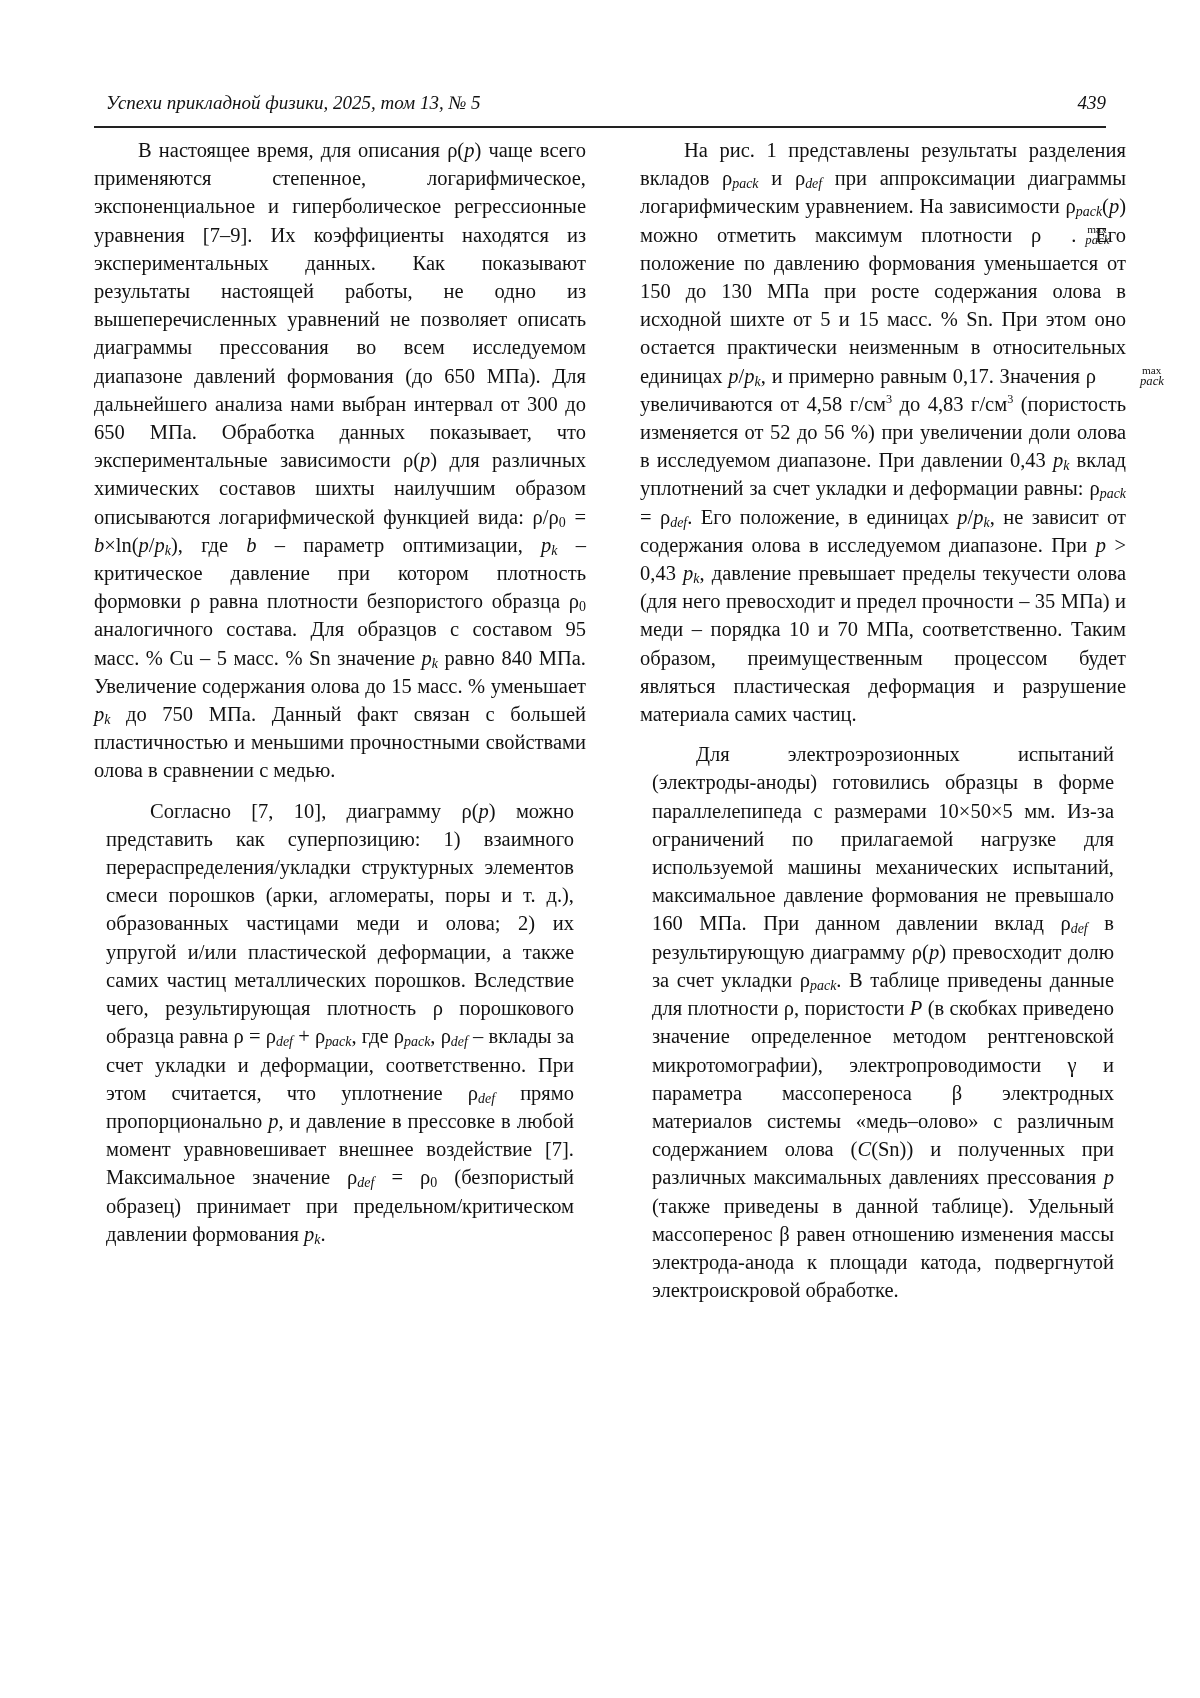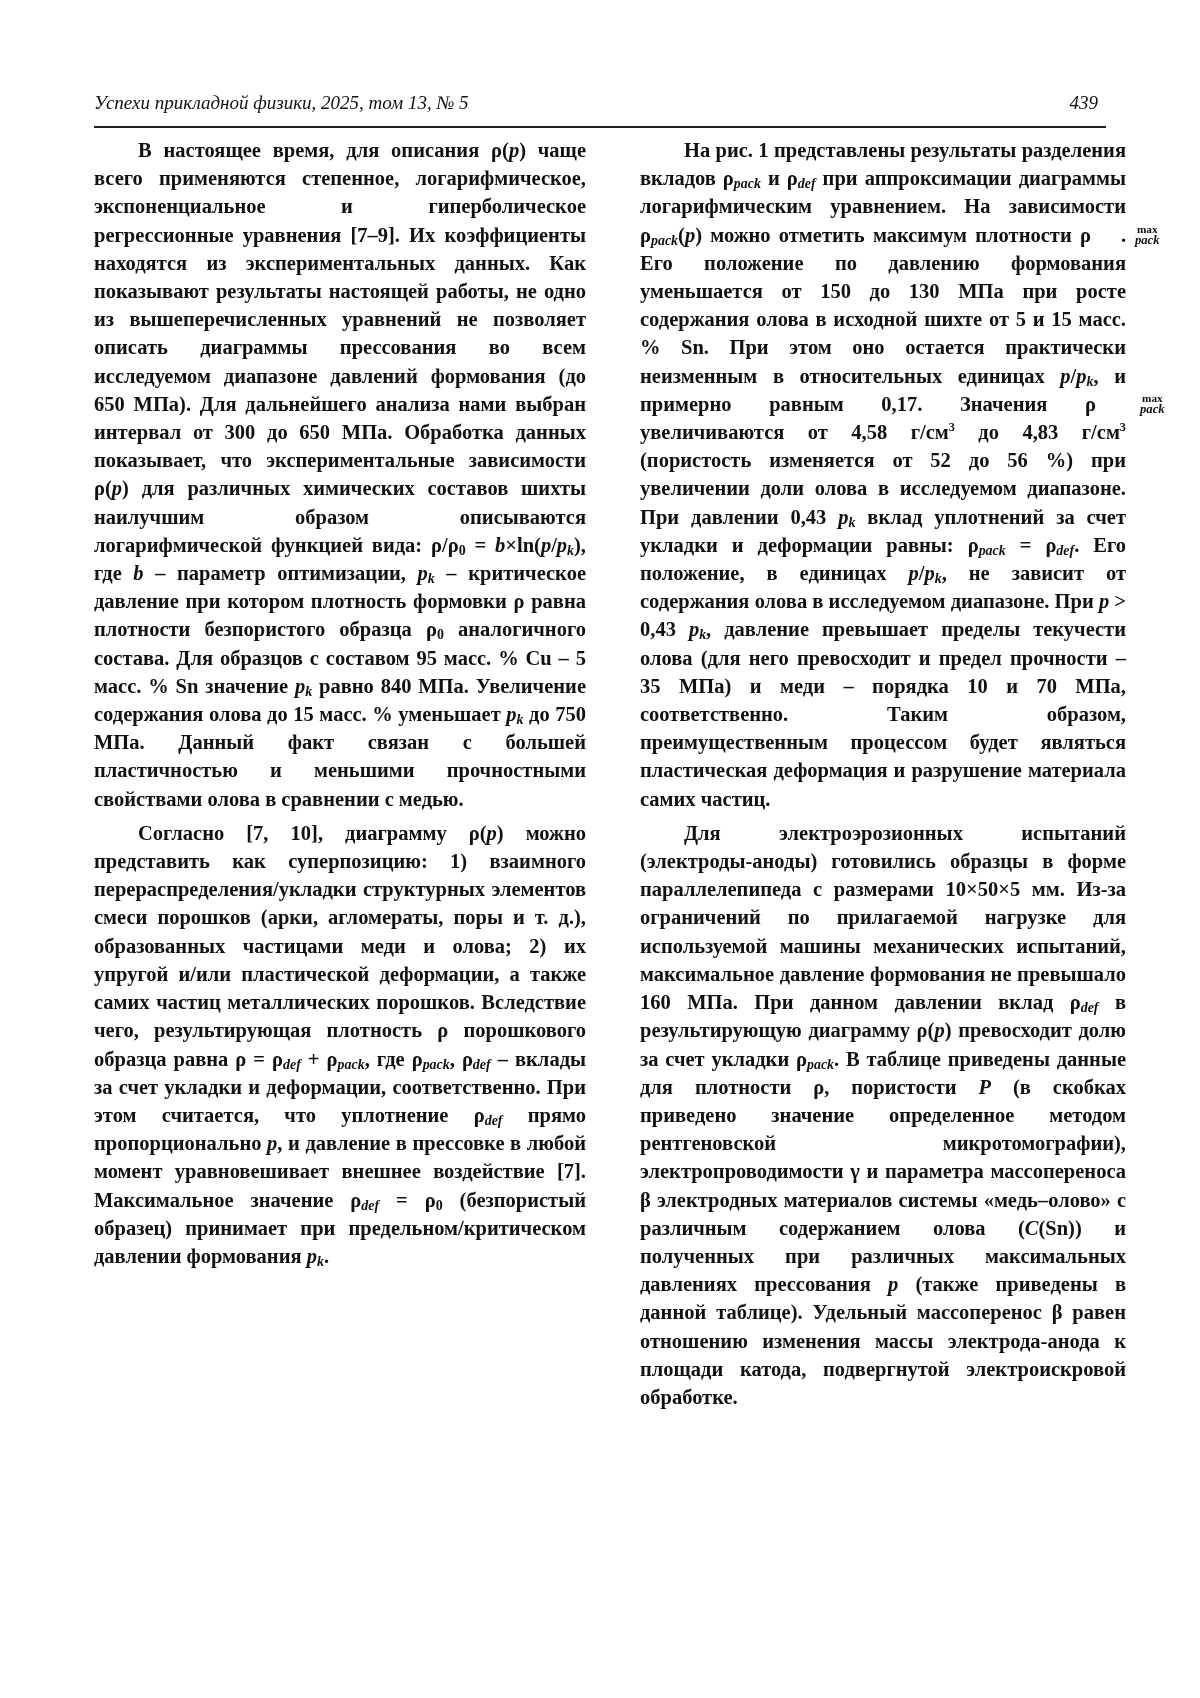--- a/index.html
+++ b/index.html
@@ -1,29 +1,29 @@
 <!DOCTYPE html>
 <html><head>
 <meta charset="utf-8">
 <style>
   html, body { margin: 0; padding: 0; background: #ffffff; }
   body { width: 1200px; height: 1698px; position: relative; overflow: hidden;
          font-family: "Liberation Serif", "DejaVu Serif", serif; color: #111; }
   .header { position: absolute; left: 94px; top: 92px; width: 1012px; height: 30px;
             font-style: italic; font-size: 19px; }
-  .header .journal { position: absolute; left: 0; top: 0; }
-  .header .pageno { position: absolute; right: 8px; top: 0; }
+  .header .journal { position: absolute; left: 12px; top: 0; }
+  .header .pageno { position: absolute; right: 0; top: 0; }
   .rule { position: absolute; left: 94px; top: 126px; width: 1012px; height: 0;
           border-top: 2px solid #222; }
   .col { position: absolute; top: 136px; font-size: 20.5px; line-height: 28.2px;
-         text-align: justify; hyphens: manual; font-weight: bold; }
+         text-align: justify; hyphens: manual; }
   .col.left { left: 94px; width: 492px; }
   .col.right { left: 640px; width: 486px; }
   .col p { margin: 0 0 6px 0; text-indent: 44px; }
-  .col p.nomargin { margin: 0; }
+  .col p.nomargin { margin: 12px; }
   i { font-style: italic; }
   sub { font-size: 0.68em; vertical-align: -0.25em; line-height: 0; font-style: italic; }
   sup { font-size: 0.6em; line-height: 0; }
   .supsub { display: inline-block; position: relative; width: 30px; height: 1em; }
   .supsub .sp { position: absolute; left: 2px; top: -0.55em; font-size: 0.55em; }
   .supsub .sb { position: absolute; left: 0; top: 0.4em; font-size: 0.62em; font-style: italic; }
 </style>
 </head>
 <body>
 

